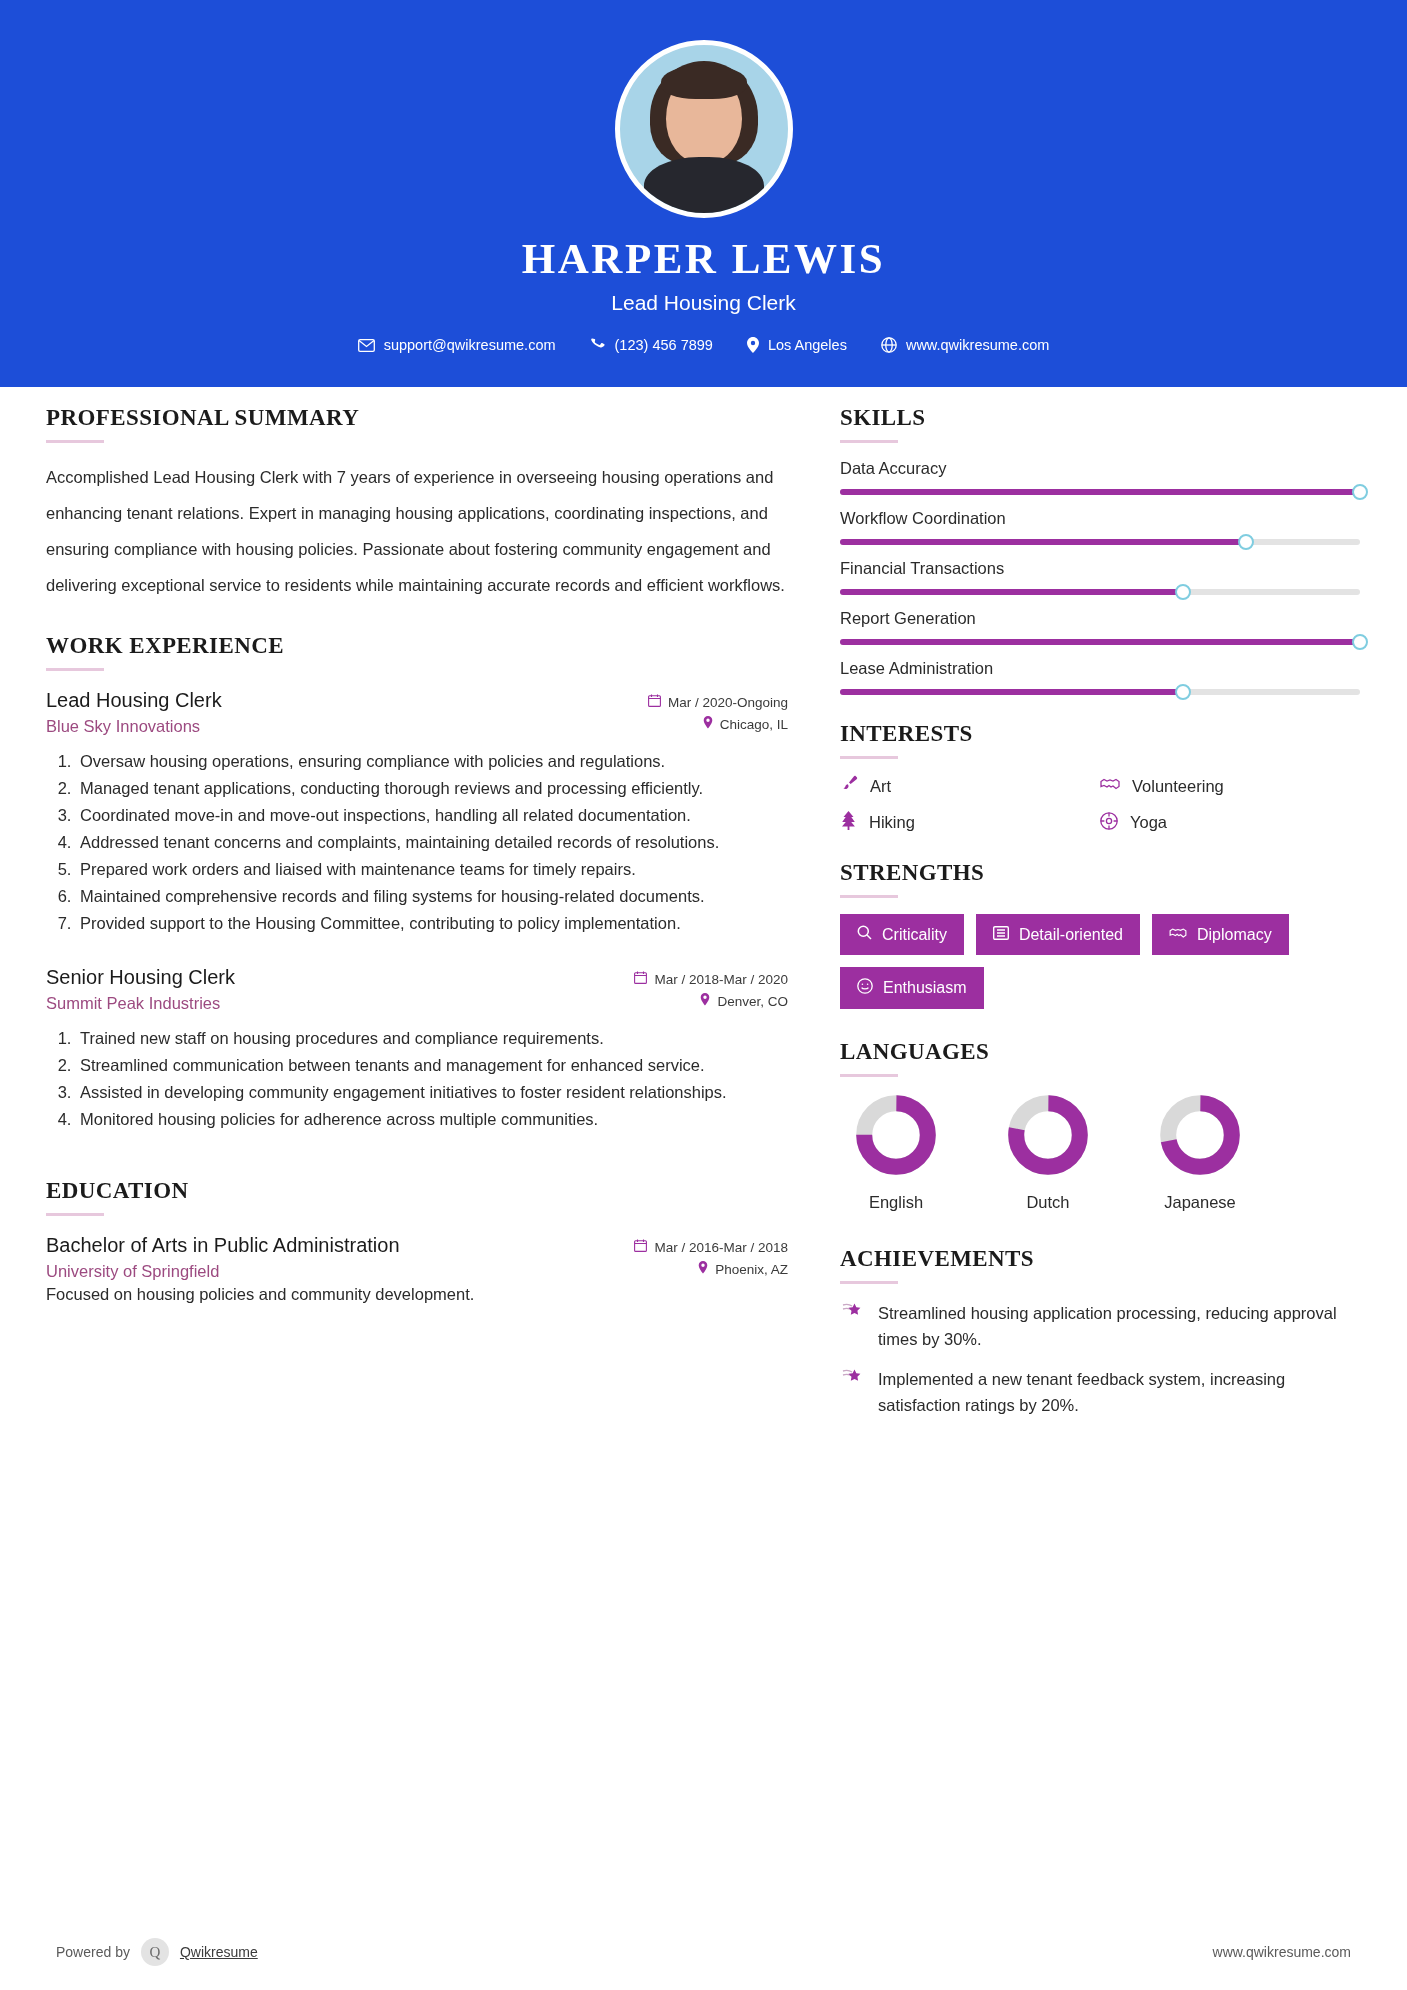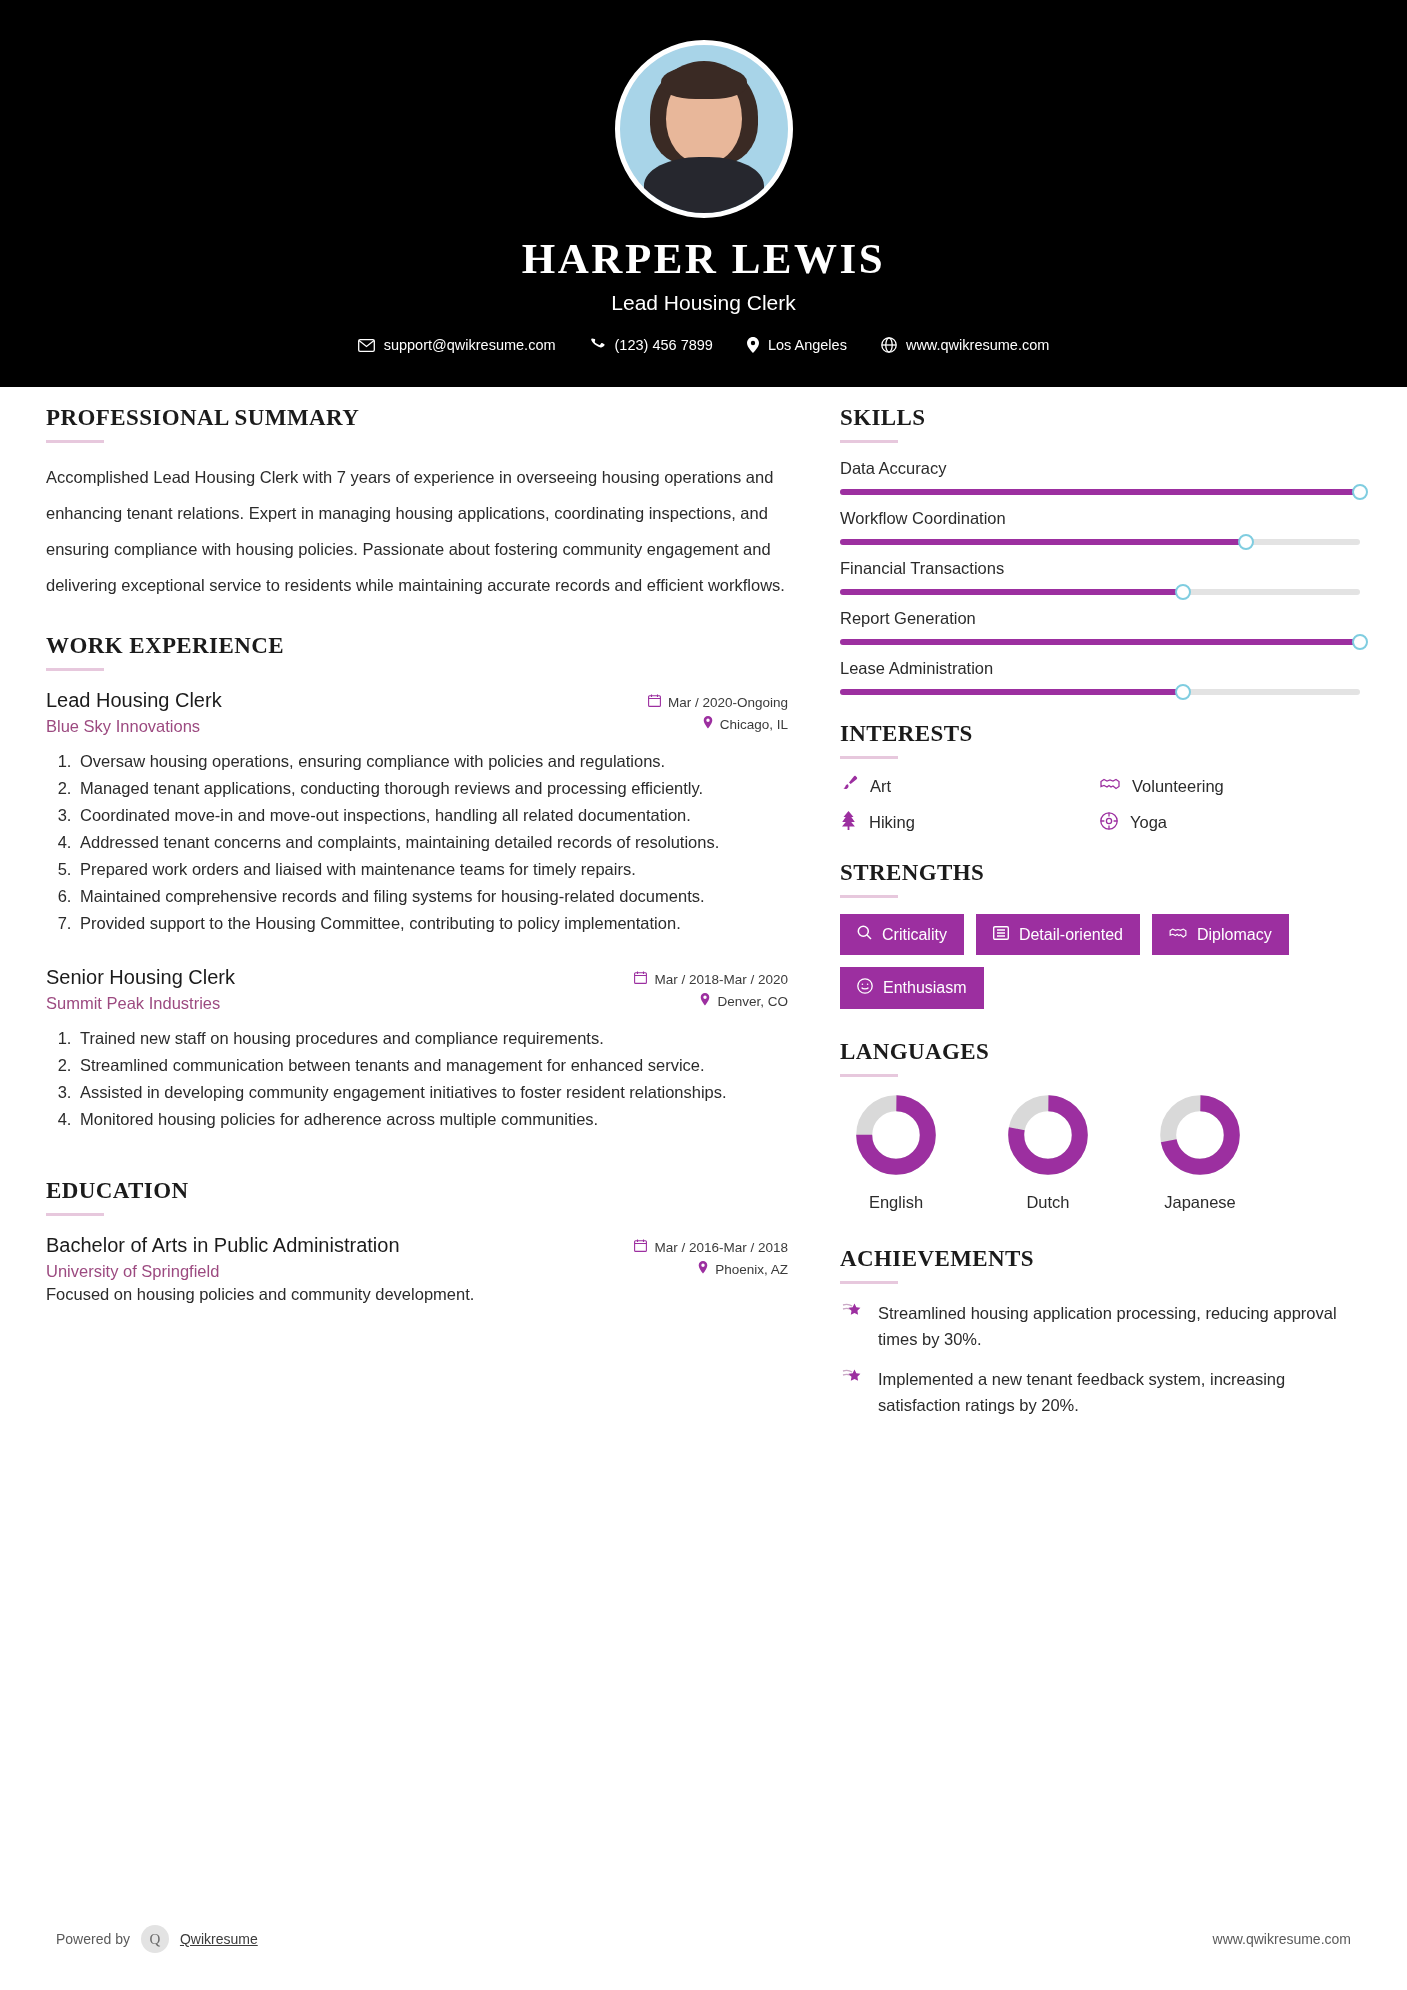--- a/index.html
+++ b/index.html
@@ -10,21 +10,21 @@
   }
   .page {
     width: 1407px;
     min-height: 1990px;
     background: #ffffff;
     position: relative;
   }
 
   
   .header {
-    background: #000000;
+    background: #1d4ed8;
     padding: 40px 0 34px 0;
     text-align: center;
     color: #ffffff;
   }
   .avatar-wrap {
     width: 178px;
     height: 178px;
     border-radius: 50%;
     margin: 0 auto 10px auto;
     background: #a8d4e8;
@@ -263,21 +263,21 @@
   .ach-text {
     font-size: 16.5px;
     line-height: 26px;
     color: #2b2b2b;
   }
 
   
   .footer {
     position: absolute;
     left: 0; right: 0;
-    bottom: 37px;
+    bottom: 24px;
     padding: 0 56px;
     display: flex;
     justify-content: space-between;
     align-items: center;
     font-size: 14px;
     color: #5a5a5a;
   }
   .powered {
     display: flex;
     align-items: center;

